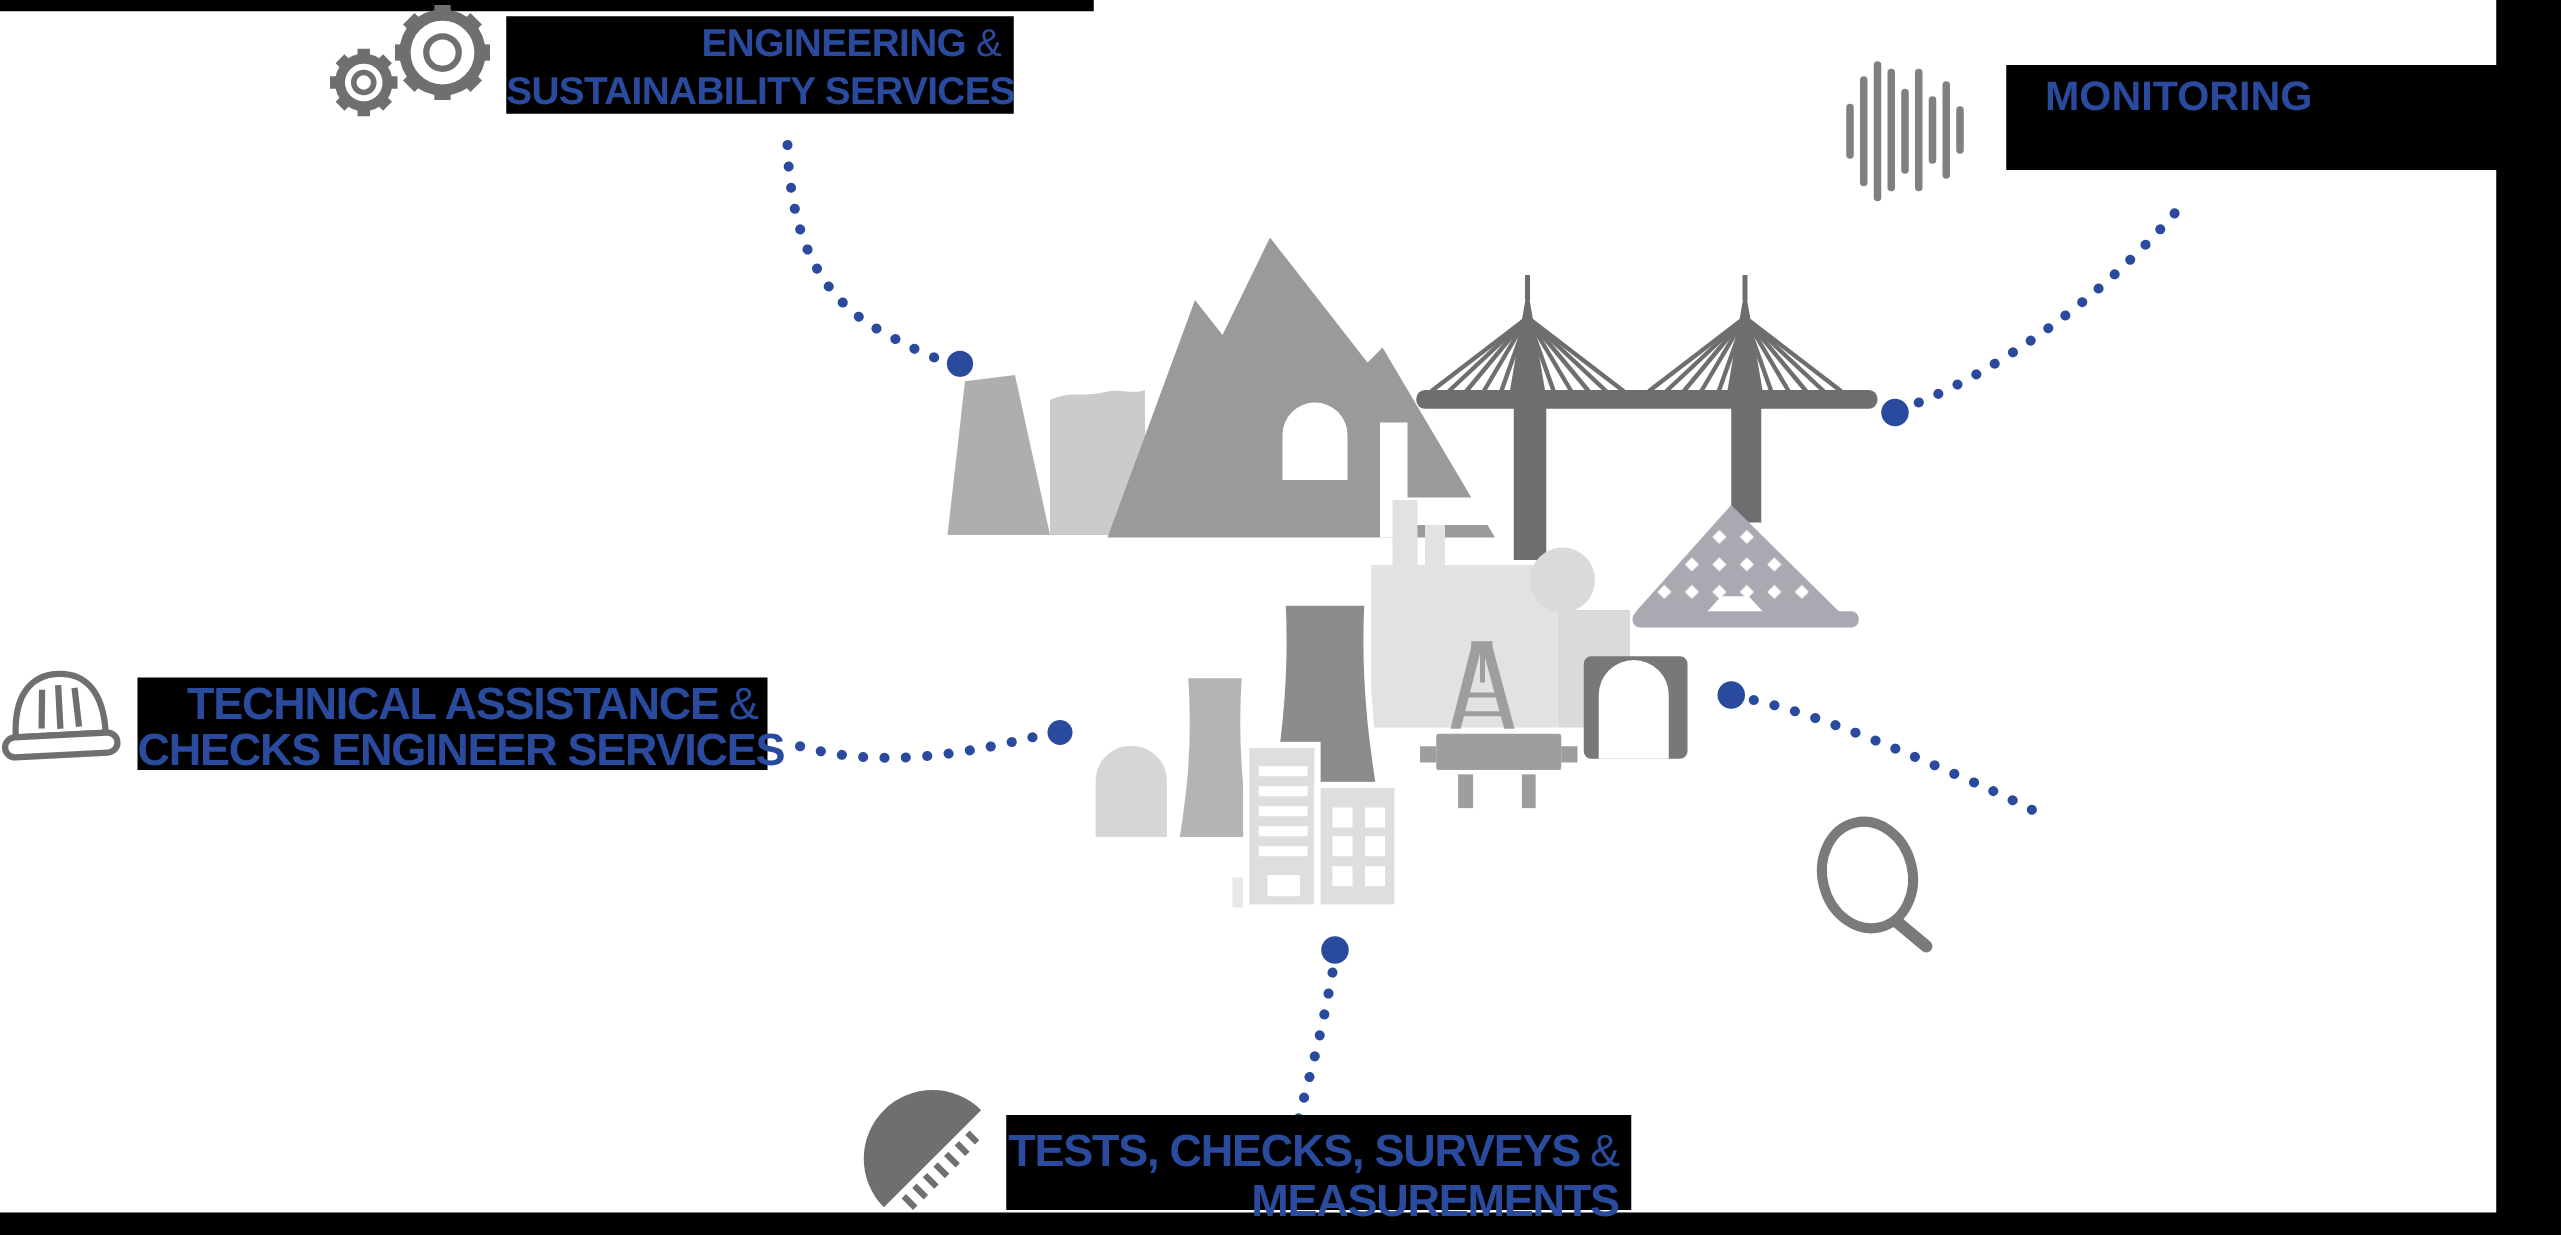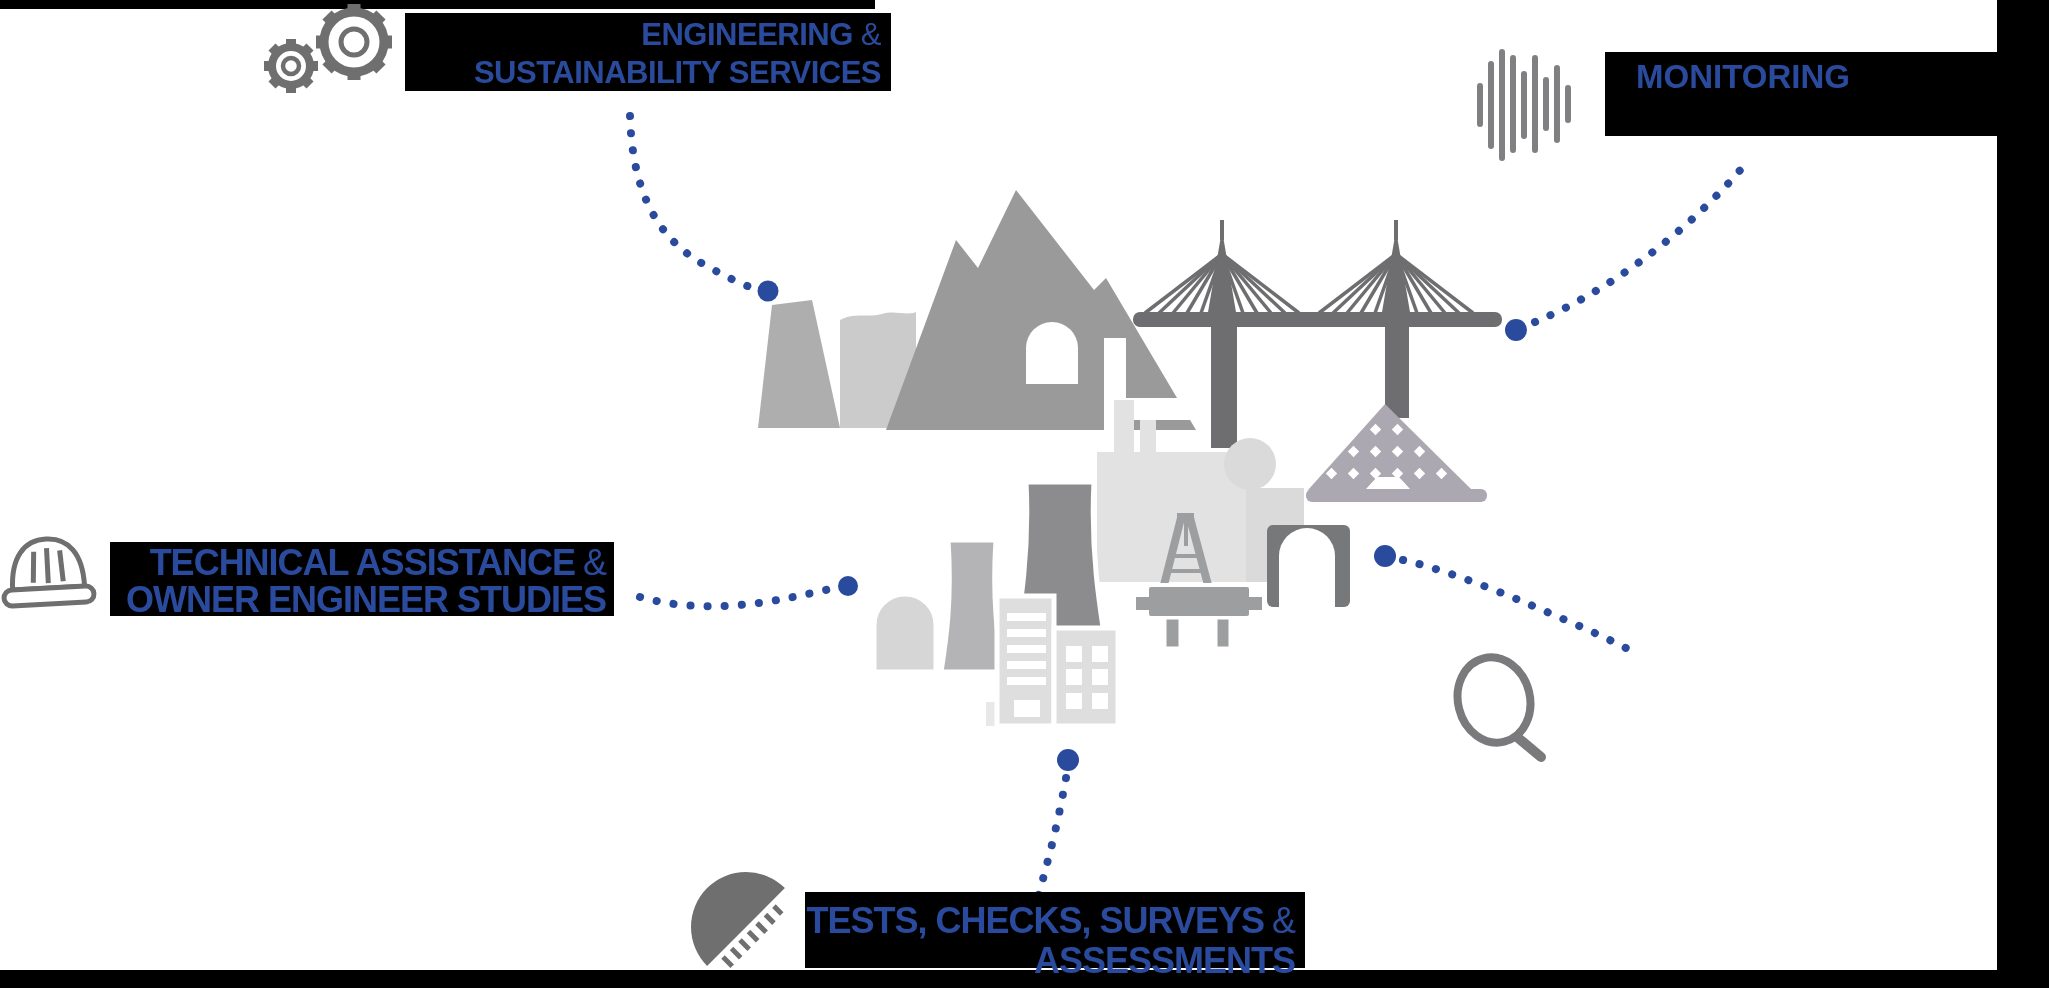--- a/index.html
+++ b/index.html
@@ -8,21 +8,21 @@
   .blackbar{position:absolute;background:#000;}
   #bar-top{left:0;top:0;width:875px;height:9px;}
   #col-right{left:1997px;top:0;width:52px;height:988px;}
   #bar-bottom{left:0;top:970px;width:2049px;height:18px;}
   .scene{position:absolute;left:0;top:0;width:2049px;height:988px;}
   .label-box{position:absolute;background:#000;color:#2a4b9d;font-weight:700;box-sizing:border-box;}
   .lb-line{white-space:pre;}
   .amp{font-weight:400;}
   .amp-after{margin-left:8px;}
   .amp-before{margin-right:8px;}
-  #lb-eng{left:405px;top:13px;width:486px;height:78px;text-align:right;
+  #lb-eng{left:405px;top:13px;width:406px;height:78px;text-align:right;
           font-size:31px;line-height:38px;padding:3px 10px 0 0;letter-spacing:-0.5px;}
   #lb-mon{left:1605px;top:52px;width:444px;height:84px;text-align:left;
           font-size:33px;line-height:39px;padding:5px 0 0 31px;}
   #lb-tech{left:110px;top:542px;width:504px;height:74px;text-align:right;
           font-size:36px;line-height:37px;padding:2px 8px 0 0;letter-spacing:-1px;}
   #lb-insp{left:1561px;top:656px;width:308px;height:86px;text-align:left;
           font-size:34px;line-height:42px;padding:7px 0 0 12px;}
   #lb-tests{left:805px;top:892px;width:500px;height:76px;text-align:right;
           font-size:36px;line-height:40px;padding:9px 10px 0 0;letter-spacing:-1px;}
 </style>
@@ -242,22 +242,22 @@
     <div class="lb-line"><span>ENGINEERING</span><span class="amp amp-after">&amp;</span></div>
     <div class="lb-line"><span>SUSTAINABILITY SERVICES</span></div>
   </div>
 
   <div class="label-box" id="lb-mon">
     <div class="lb-line"><span>MONITORING</span></div>
   </div>
 
   <div class="label-box" id="lb-tech">
     <div class="lb-line"><span>TECHNICAL ASSISTANCE</span><span class="amp amp-after">&amp;</span></div>
-    <div class="lb-line"><span>OWNER ENGINEER STUDIES</span></div>
+    <div class="lb-line"><span>CHECKS ENGINEER SERVICES</span></div>
   </div>
 
 
   <div class="label-box" id="lb-tests">
     <div class="lb-line"><span>TESTS, CHECKS, SURVEYS</span><span class="amp amp-after">&amp;</span></div>
-    <div class="lb-line"><span>ASSESSMENTS</span></div>
+    <div class="lb-line"><span>MEASUREMENTS</span></div>
   </div>
 
 </div>
 
 </body></html>

